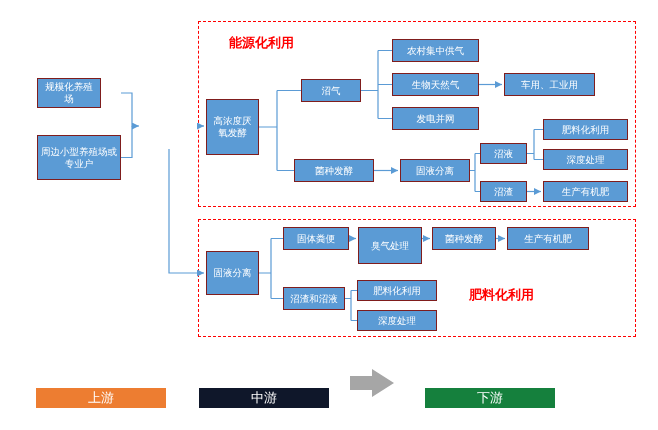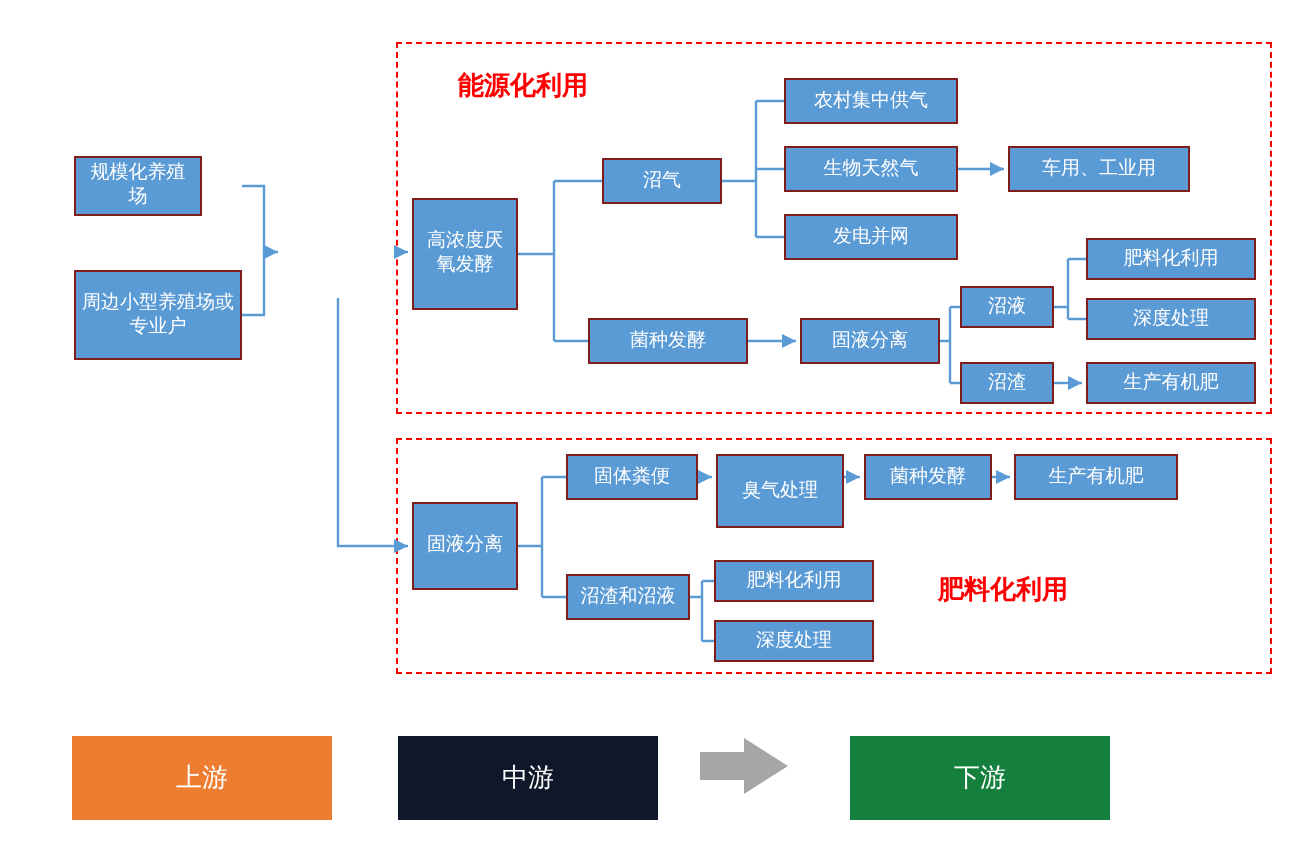--- a/index.html
+++ b/index.html
@@ -32,26 +32,27 @@
   }
   .section-label{
     position:absolute;
     color:#FF0000;
     font-weight:bold;
     font-size:13px;
     white-space:nowrap;
   }
   .legend-box{
     position:absolute;
-    height:42px;
+    height:20px;
     width:130px;
     color:#ffffff;
     font-size:13px;
     display:flex;align-items:center;justify-content:center;
     box-sizing:border-box;
+    margin-top:20px;
   }
   .legend-up{background:#ED7D31;}
   .legend-mid{background:#0f172a;text-align:right;}
   .legend-down{background:#15803d;}
 </style>
 </head>
 <body>
 
 <div class="stage">
 

